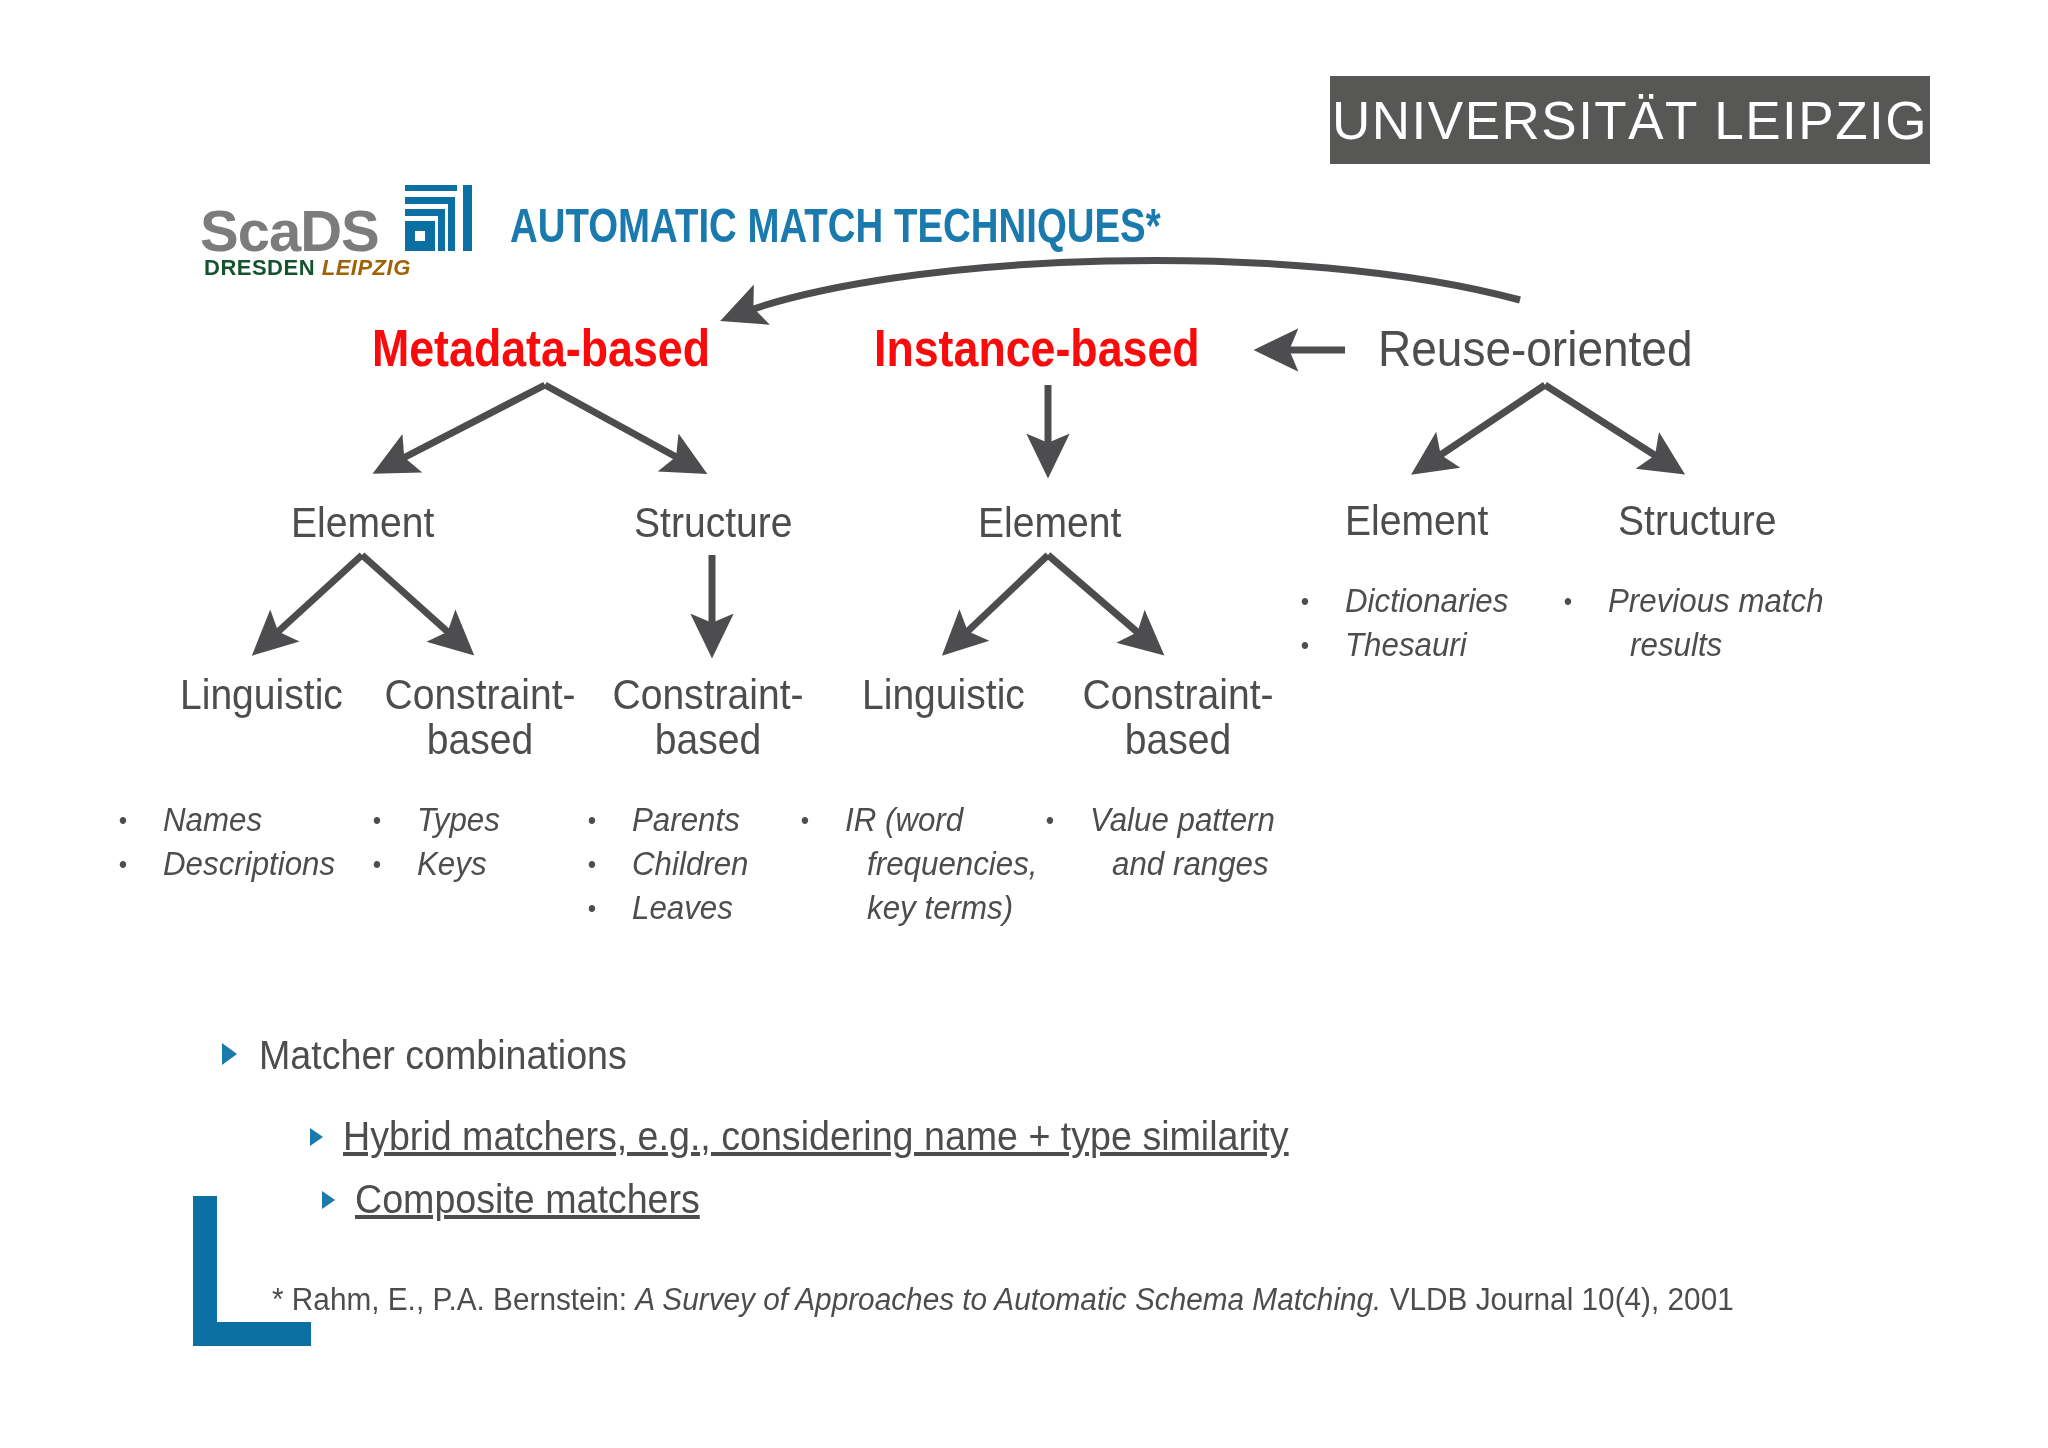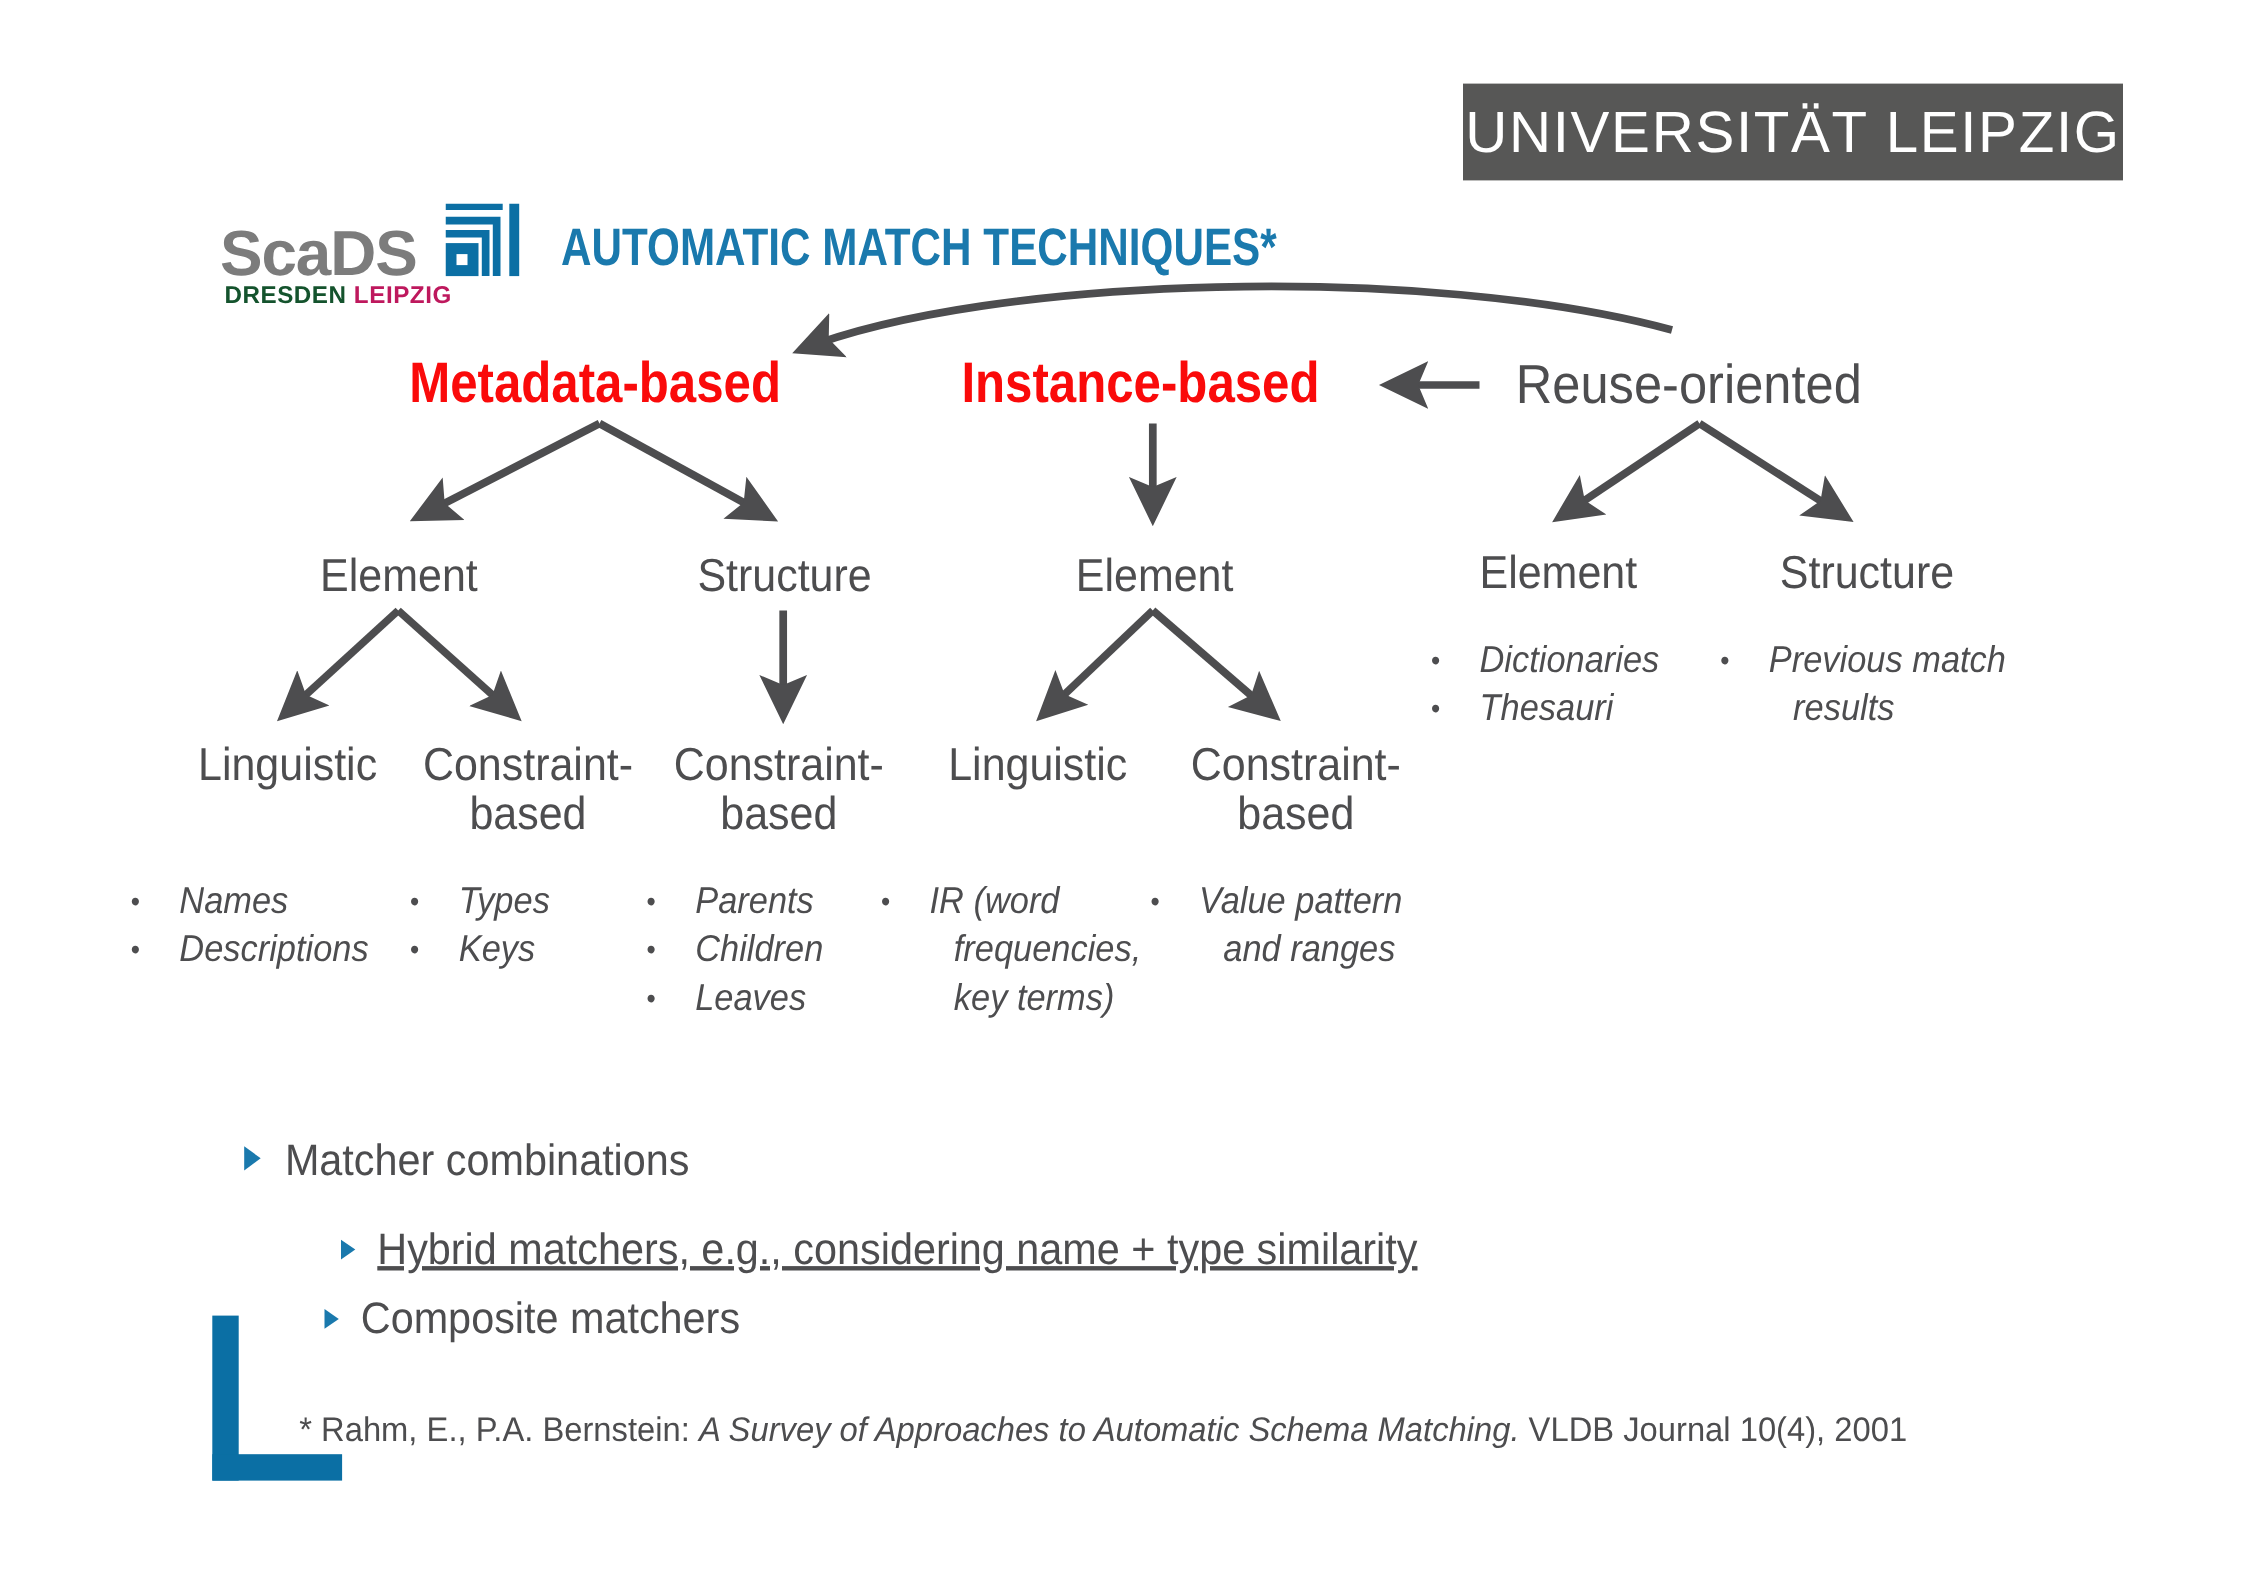--- a/index.html
+++ b/index.html
@@ -58,21 +58,21 @@
   #scads-sub {
     position: absolute;
     left: 4px;
     top: 70px;
     font-size: 22px;
     font-weight: bold;
     letter-spacing: 0.5px;
     white-space: nowrap;
   }
   #scads-sub .dresden { color: #14532d; }
-  #scads-sub .leipzig { color: #be185d; }
+  #scads-sub .leipzig { color: #a16207; font-style: italic; }
   #scads-mark {
     position: absolute;
     left: 205px;
     top: 0px;
     width: 68px;
     height: 78px;
   }
 
   
   #slide-title {
@@ -339,21 +339,21 @@
 <div class="ob lvl1" style="left:222px; top:1033px;">
   <span class="tri"></span>
   <span class="ob-text">Matcher combinations</span>
 </div>
 
 <div class="ob lvl2" style="left:310px; top:1114px;text-decoration:underline;">
   <span class="tri"></span>
   <span class="ob-text">Hybrid matchers, e.g., considering name + type similarity</span>
 </div>
 
-<div class="ob lvl2" style="left:295px; top:1177px;">
+<div class="ob lvl2" style="left:322px; top:1177px;text-decoration:underline;">
   <span class="tri"></span>
   <span class="ob-text">Composite matchers</span>
 </div>
 
 <div id="blue-bracket">
   <div class="vbar"></div>
   <div class="hbar"></div>
 </div>
 
 <div id="footnote">

